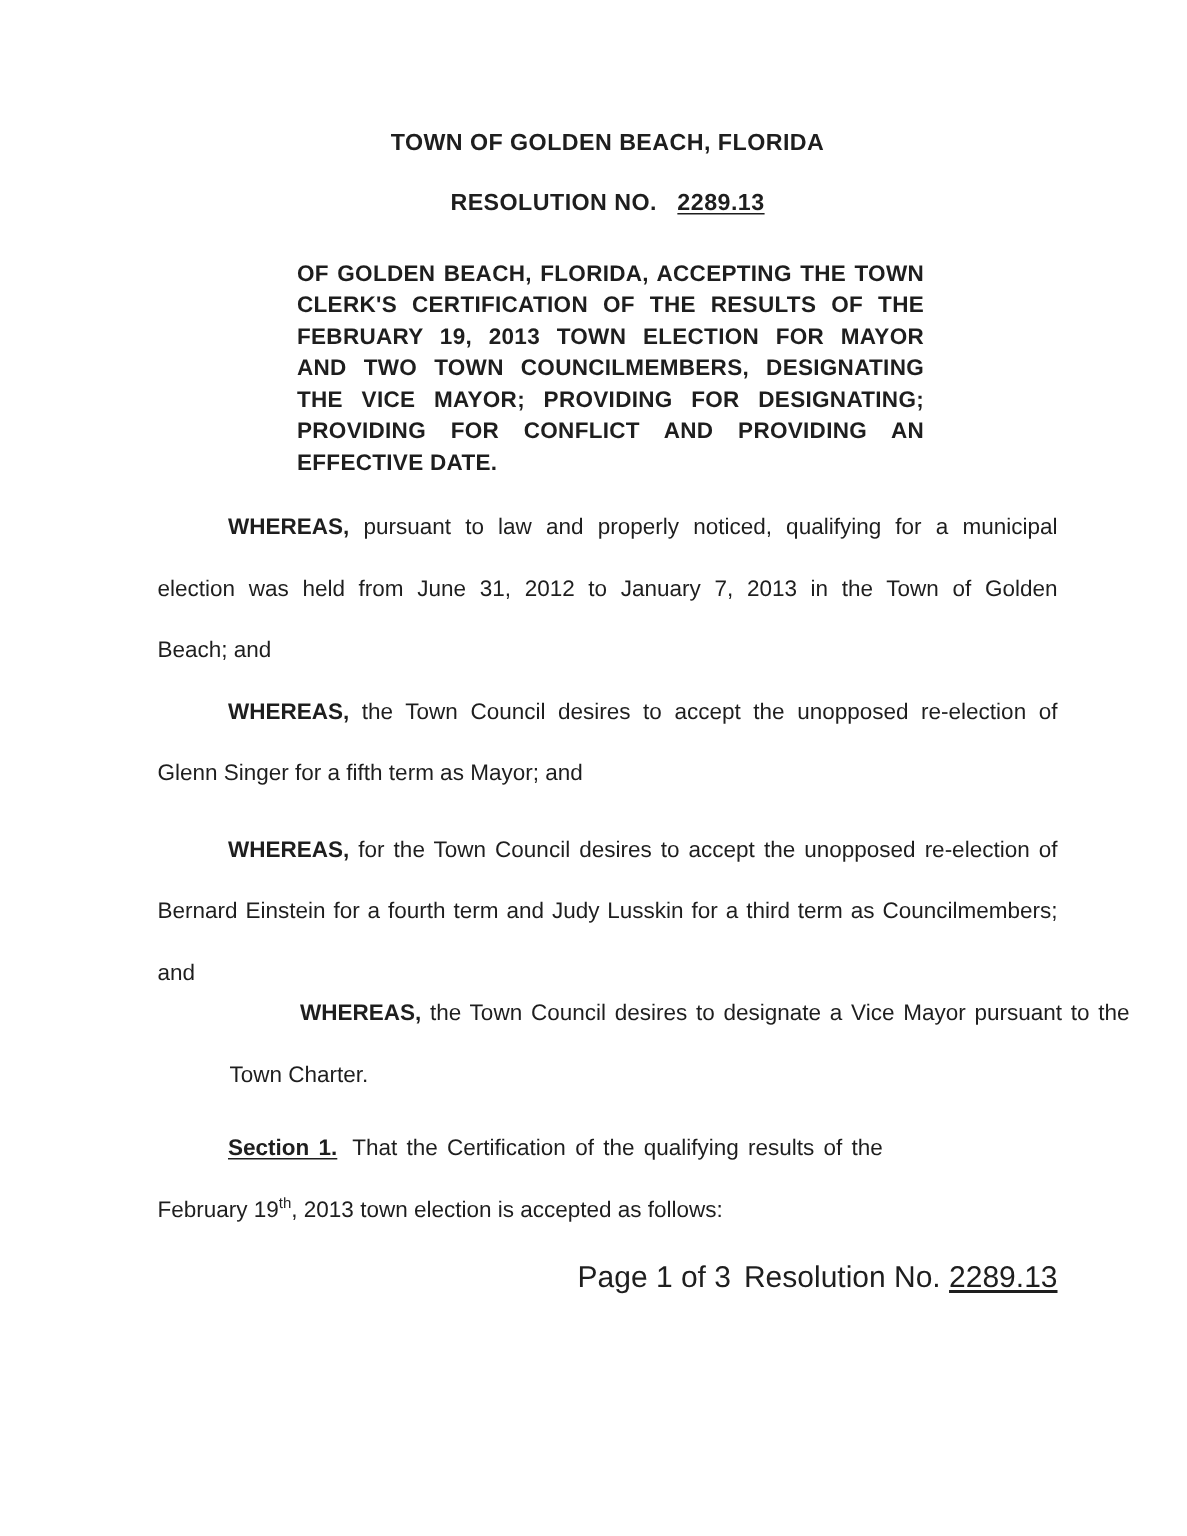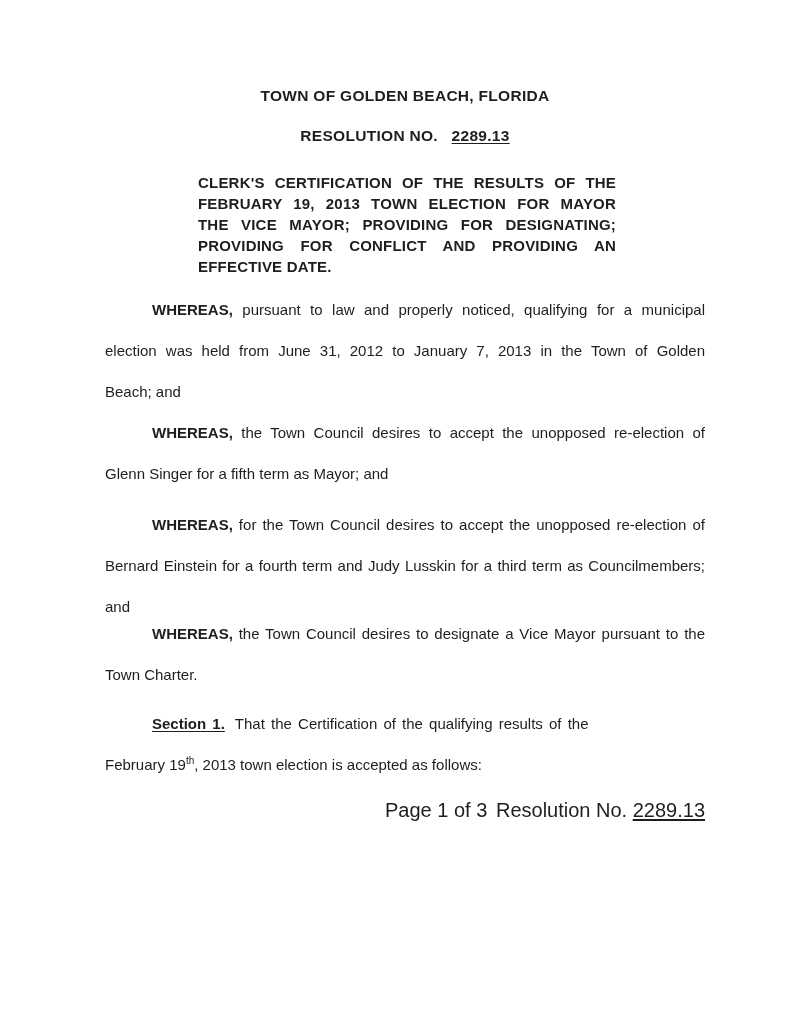--- a/index.html
+++ b/index.html
@@ -75,21 +75,21 @@
     text-align-last: left;
   }
   .indent {
     padding-left: 47px;
   }
   .lead {
     font-weight: bold;
   }
   .w1 { margin-top: 12px; }
   .w3 { margin-top: 10px; }
-  .w4 { margin-top: -14px; }
+  .w4 { margin-top: -14px; margin-left: 48px; }
   .resolved {
     margin-top: 8px;
     font-weight: bold;
     letter-spacing: 0.2px;
   }
   .section1 {
     margin-top: 8px;
   }
   .s1-line1 {
     text-align: left;
@@ -133,22 +133,24 @@
   <div class="content">
 
     <div class="doc-title">TOWN OF GOLDEN BEACH, FLORIDA</div>
 
     <div class="doc-title res-heading">
       <span>RESOLUTION NO.</span>
       <span class="u num">2289.13</span>
     </div>
 
     <div class="summary">
+      <div class="sline">OF GOLDEN BEACH, FLORIDA, ACCEPTING THE TOWN</div>
       <div class="sline">CLERK'S CERTIFICATION OF THE RESULTS OF THE</div>
       <div class="sline">FEBRUARY 19, 2013 TOWN ELECTION FOR MAYOR</div>
+      <div class="sline">AND TWO TOWN COUNCILMEMBERS, DESIGNATING</div>
       <div class="sline">THE VICE MAYOR; PROVIDING FOR DESIGNATING;</div>
       <div class="sline">PROVIDING FOR CONFLICT AND PROVIDING AN</div>
       <div class="sline last">EFFECTIVE DATE.</div>
     </div>
 
     <div class="body-par w1">
       <div class="dline indent">
         <span class="lead">WHEREAS,</span><span> pursuant to law and properly noticed, qualifying for a municipal</span>
       </div>
       <div class="dline">election was held from June 31, 2012 to January 7, 2013 in the Town of Golden</div>

